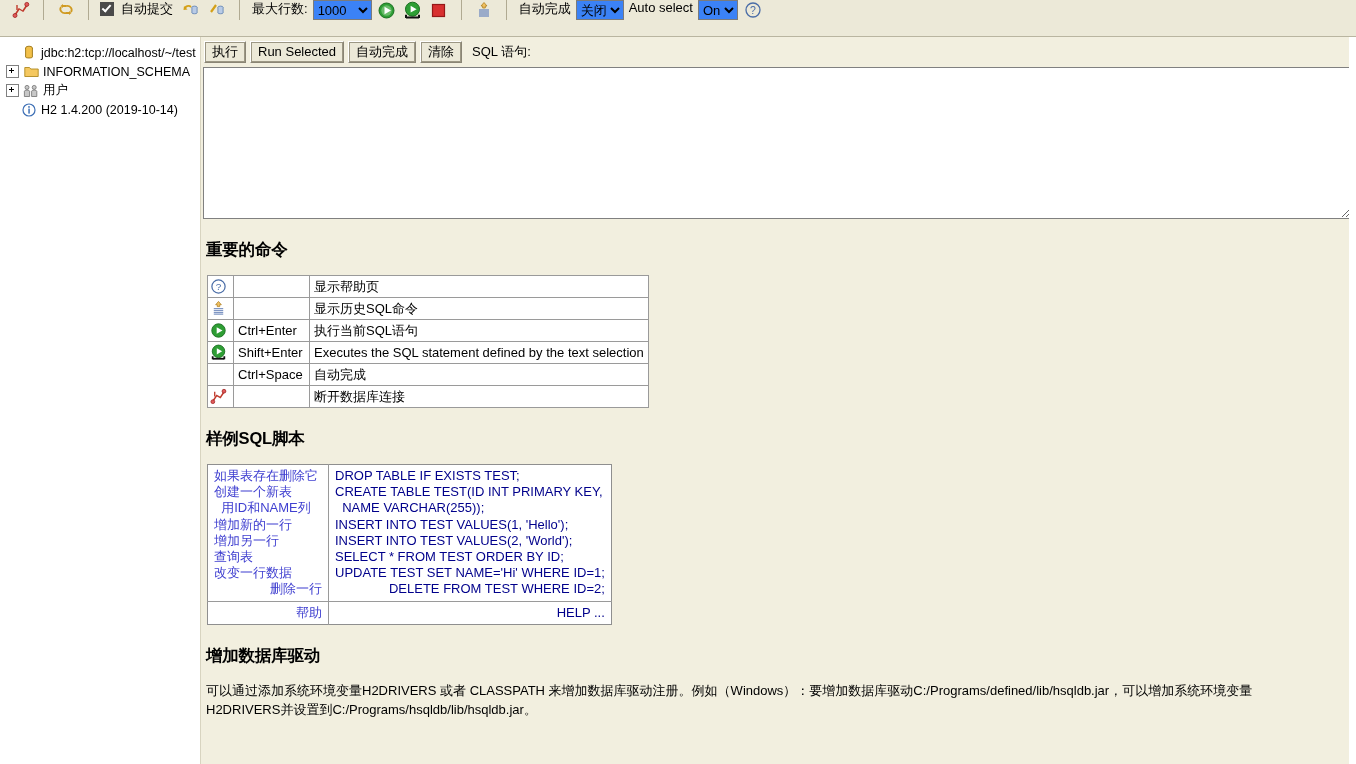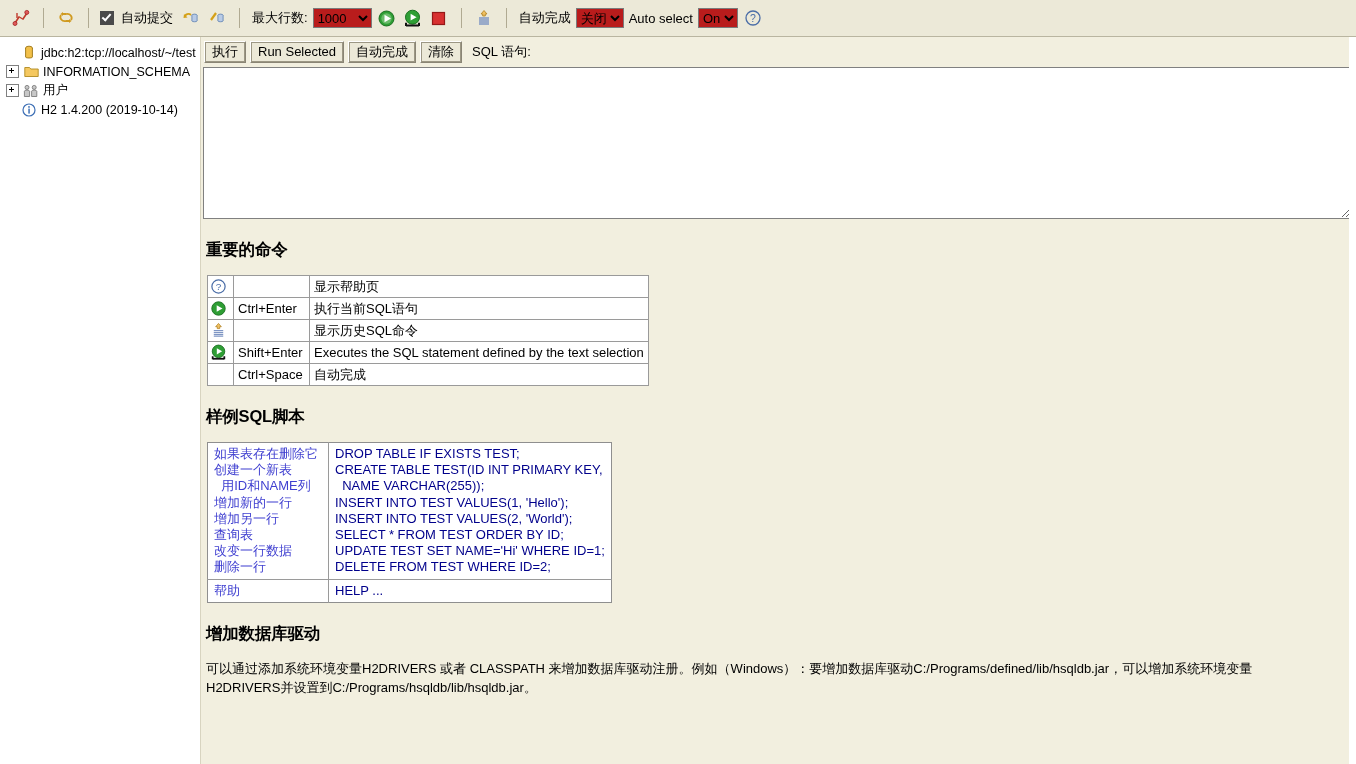--- a/index.html
+++ b/index.html
@@ -18,21 +18,21 @@
   
   #toolbar {
     position: absolute;
     left: 0; top: 0;
     width: 1356px;
     height: 37px;
     background: #ece9d8;
     border-bottom: 1px solid #b9b5a0;
     box-sizing: border-box;
     display: flex;
-    align-items: center;
+    align-items: flex-start;
     padding-left: 8px;
     gap: 0px;
     white-space: nowrap;
   }
   #toolbar .sep {
     width: 1px;
     height: 20px;
     background: #b0aa92;
     margin: 0 9px;
     display: inline-block;
@@ -43,21 +43,21 @@
     align-items: center; justify-content: center;
     margin: 0 3px;
     cursor: pointer;
   }
   .tb-label { margin: 0 3px; font-size: 13px; }
   #toolbar select {
     font-family: "Liberation Sans", sans-serif;
     font-size: 13px;
     height: 20px;
     border: 1px solid #7b7b7b;
-    background: #b91c1c;
+    background: #3b82f6;
     margin: 0 2px;
   }
   .chk-wrap { display: inline-flex; align-items: center; gap: 4px; margin: 0 2px; }
   .chkbox {
     width: 12px; height: 12px;
     border: 1px solid #4a4a4a;
     background: #ffffff;
     display: inline-block;
     position: relative;
   }
@@ -198,21 +198,21 @@
     padding: 0 6px;
     line-height: 16.2px;
     vertical-align: top;
     white-space: pre;
     font-size: 13px;
   }
   #scripttable td.desc { color: #3f3fd0; width: 108px; }
   #scripttable td.sqlc { color: #00008b; border-left: 1px solid #9a9a9a; padding-left: 6px; }
   #scripttable tr.divider td { border-top: 1px solid #9a9a9a; padding-top: 2px; }
   #scripttable tr.first td { padding-top: 3px; }
-  #scripttable tr.last td { padding-bottom: 3px; }
+  #scripttable tr.last td { padding-bottom: 3px; text-align: right; }
 
   p.body {
     margin: 0 0 0 5px;
     font-size: 13px;
     line-height: 19px;
     width: 1095px;
   }
 
   svg { display: block; }
 </style>
@@ -392,60 +392,75 @@
               <text x="9" y="13" font-family="Liberation Sans" font-size="10.5" fill="#4a6da7" text-anchor="middle">?</text>
             </svg>
           </span>
         </td>
         <td class="c2"></td>
         <td class="c3">显示帮助页</td>
       </tr>
       <tr>
         <td class="c1">
           <span>
+            <svg width="17" height="17" viewBox="0 0 18 18">
+              <path d="M9 1.5 L12 5 L10.3 5 L10.3 7 L7.7 7 L7.7 5 L6 5 Z" fill="#f0c060" stroke="#b08020" stroke-width="0.8"></path>
+              <path d="M4 9 H14 M4 11 H14 M4 13 H14 M4 15 H14" stroke="#7f96c4" stroke-width="1.3"></path>
+            </svg>
+          </span>
+        </td>
+        <td class="c2"></td>
+        <td class="c3">显示历史SQL命令</td>
+      </tr>
+      <tr>
+        <td class="c1">
+          <span>
             <svg width="17" height="17" viewBox="0 0 19 19">
               <circle cx="9.5" cy="9.5" r="7.5" fill="#2e9e34" stroke="#1a6f20" stroke-width="1"></circle>
               <path d="M7.5 5.8 L14 9.5 L7.5 13.2 Z" fill="#ffffff"></path>
             </svg>
           </span>
         </td>
         <td class="c2">Ctrl+Enter</td>
         <td class="c3">执行当前SQL语句</td>
-      </tr>
-      <tr>
-        <td class="c1">
-          <span>
-            <svg width="17" height="17" viewBox="0 0 18 18">
-              <path d="M9 1.5 L12 5 L10.3 5 L10.3 7 L7.7 7 L7.7 5 L6 5 Z" fill="#f0c060" stroke="#b08020" stroke-width="0.8"></path>
-              <path d="M4 9 H14 M4 11 H14 M4 13 H14 M4 15 H14" stroke="#7f96c4" stroke-width="1.3"></path>
-            </svg>
-          </span>
-        </td>
-        <td class="c2"></td>
-        <td class="c3">显示历史SQL命令</td>
       </tr>
       <tr>
         <td class="c1">
           <span>
             <svg width="17" height="17" viewBox="0 0 19 19">
               <circle cx="9.5" cy="8.2" r="7" fill="#2e9e34" stroke="#1a6f20" stroke-width="1"></circle>
               <path d="M7.6 4.8 L13.6 8.2 L7.6 11.6 Z" fill="#ffffff"></path>
               <path d="M3 16.5 L16 16.5" stroke="#111111" stroke-width="2"></path>
               <path d="M3 13.8 L3 17 M16 13.8 L16 17" stroke="#111111" stroke-width="2"></path>
             </svg>
           </span>
         </td>
         <td class="c2">Shift+Enter</td>
         <td class="c3">Executes the SQL statement defined by the text selection</td>
       </tr>
       <tr>
         <td class="c1"></td>
         <td class="c2">Ctrl+Space</td>
         <td class="c3">自动完成</td>
       </tr>
+      <tr>
+        <td class="c1">
+          <span>
+            <svg width="17" height="17" viewBox="0 0 18 18">
+              <path d="M3 14 L7 8 M11 10 L15 4" stroke="#c0392b" stroke-width="1.6" fill="none"></path>
+              <path d="M6.5 7.5 L11.5 10.5" stroke="#c0392b" stroke-width="1.4" fill="none"></path>
+              <circle cx="3" cy="14.5" r="2" fill="#e05a5a" stroke="#a02020" stroke-width="0.8"></circle>
+              <circle cx="14.8" cy="3.4" r="2" fill="#e05a5a" stroke="#a02020" stroke-width="0.8"></circle>
+              <path d="M5 4 L5 9" stroke="#c0392b" stroke-width="1.4" fill="none"></path>
+            </svg>
+          </span>
+        </td>
+        <td class="c2"></td>
+        <td class="c3">断开数据库连接</td>
+      </tr>
     </tbody>
   </table>
 
   <h3 class="sec">样例SQL脚本</h3>
 
   <table class="grid" id="scripttable">
     <tbody>
       <tr class="first">
         <td class="desc">如果表存在删除它</td>
         <td class="sqlc">DROP TABLE IF EXISTS TEST;</td>

